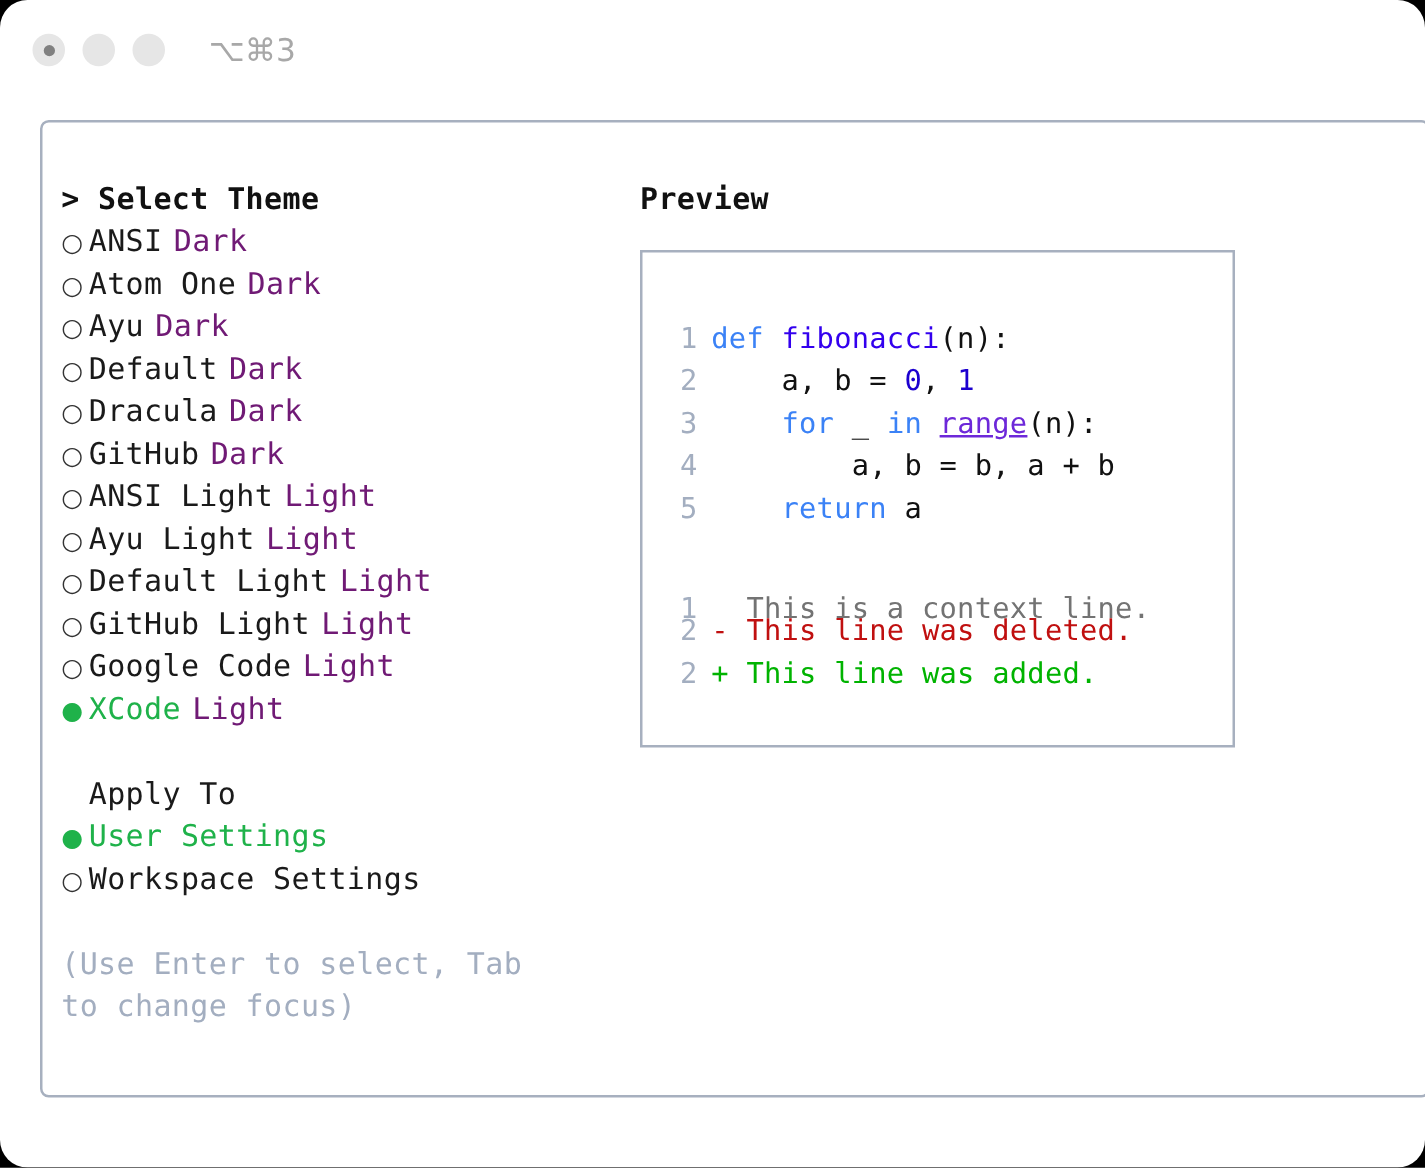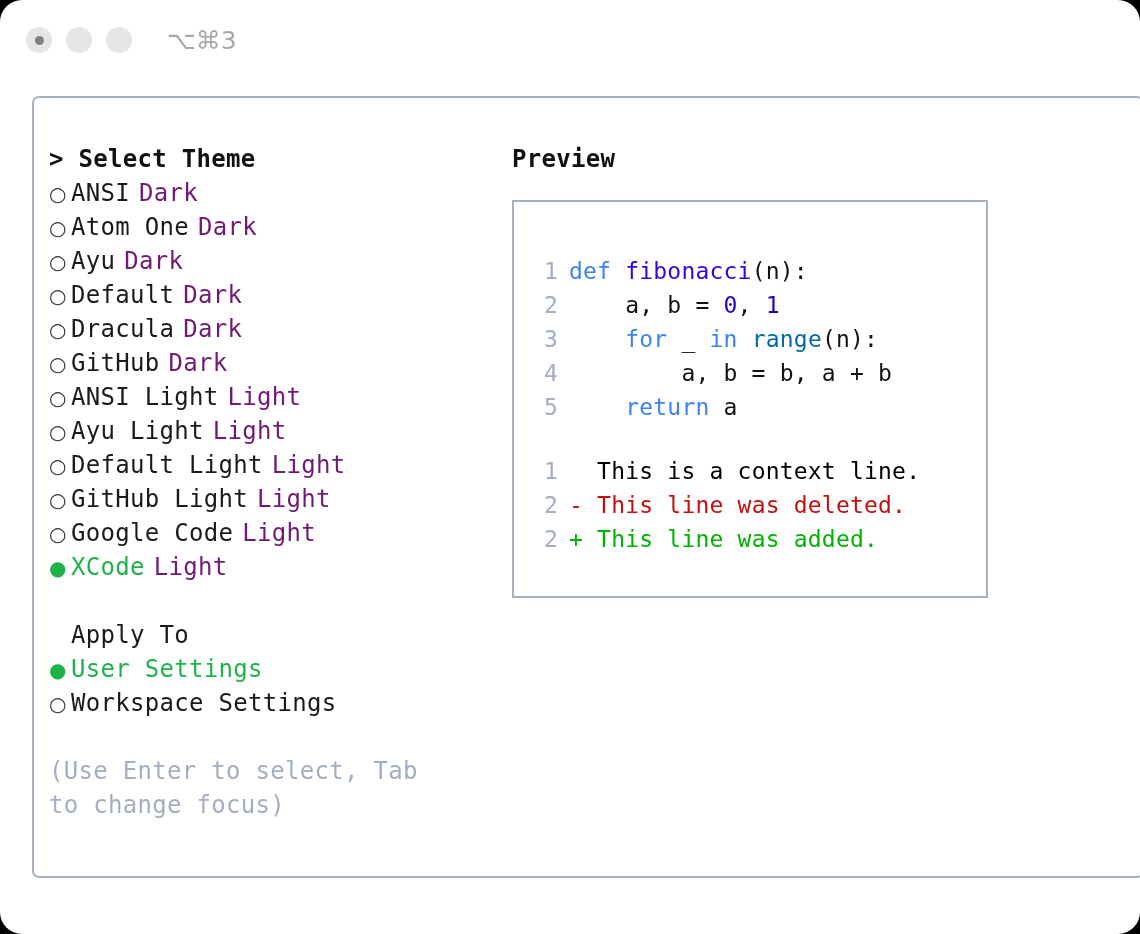--- a/index.html
+++ b/index.html
@@ -186,25 +186,25 @@
     width: 26px;
     flex: 0 0 26px;
     text-align: right;
     color: #a3aec0;
     margin-right: 11px;
   }
   .blank-line { height: 30px; }
 
   .tok-kw   { color: #3b82f6; }
   .tok-fn   { color: #3300ee; }
-  .tok-call { color: #0369a1; }
+  .tok-call { color: #6d28d9; text-decoration: underline; }
   .tok-num  { color: #1c00cf; }
   .tok-pln  { color: #111111; }
 
-  .diff-ctx { color: #000000; }
+  .diff-ctx { color: #737373; margin-top: 16px; }
   .diff-del { color: #c01010; }
   .diff-add { color: #00b300; }
 </style>
 </head>
 <body>
 
 <div class="page">
 
   <div class="titlebar">
     <div class="dots">

